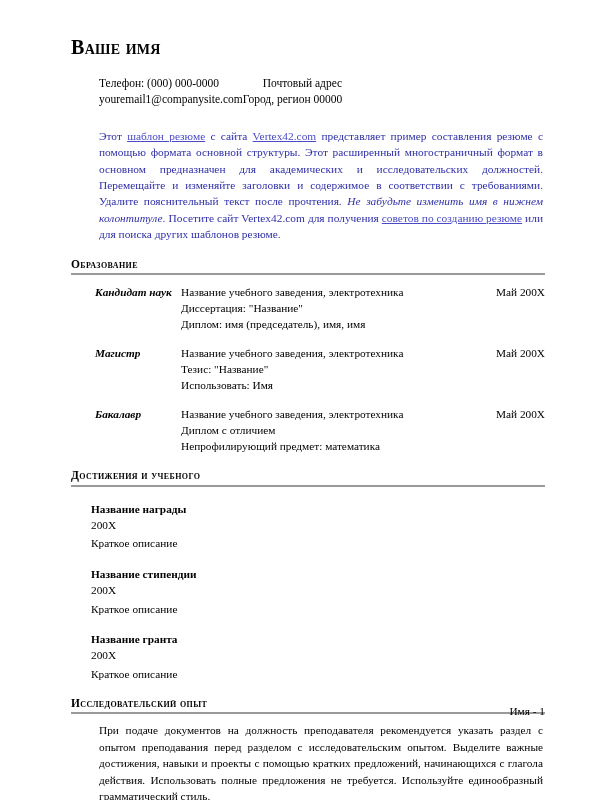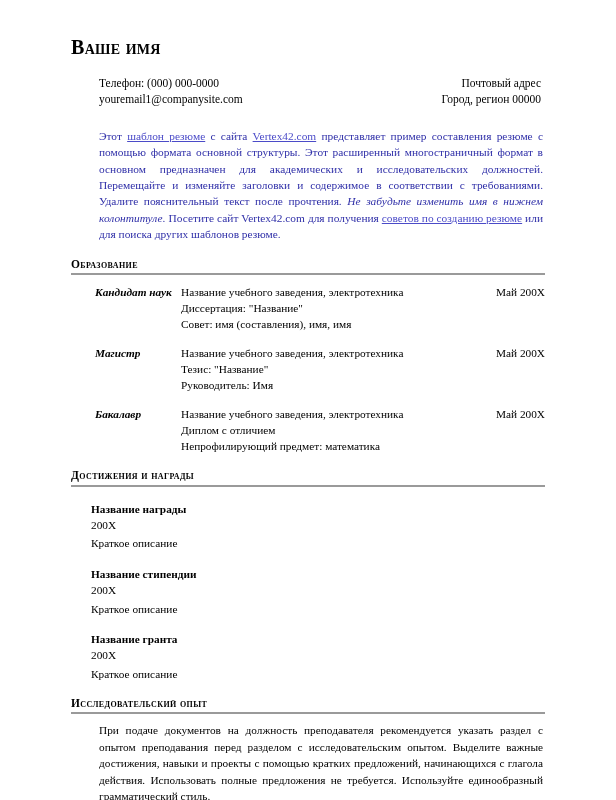--- a/index.html
+++ b/index.html
@@ -31,21 +31,20 @@
     font-size: 20px;
     font-weight: bold;
     font-variant: small-caps;
     letter-spacing: 0.3px;
     margin: 0 0 16px 0;
     line-height: 1.15;
   }
 
   .contact-row {
     display: flex;
-    justify-content: space-between;
     align-items: flex-start;
     font-size: 11.5px;
     line-height: 1.42;
     margin: 0 0 0 0;
     padding: 0 4px 0 28px;
   }
   .contact-col-left { text-align: left; }
   .contact-col-right { text-align: right; }
   .contact-line { white-space: nowrap; }
 
@@ -165,48 +164,48 @@
   <div class="section-head">Образование</div>
   <div class="section-rule"></div>
 
   <div class="edu-list">
 
     <div class="edu-entry">
       <div class="edu-degree">Кандидат наук</div>
       <div class="edu-details">
         <div>Название учебного заведения, электротехника</div>
         <div>Диссертация: "Название"</div>
-        <div>Совет: имя (составления), имя, имя</div>
+        <div>Диплом: имя (председатель), имя, имя</div>
       </div>
       <div class="edu-date">Май 200X</div>
     </div>
 
     <div class="edu-entry">
       <div class="edu-degree">Магистр</div>
       <div class="edu-details">
         <div>Название учебного заведения, электротехника</div>
         <div>Тезис: "Название"</div>
-        <div>Руководитель: Имя</div>
+        <div>Использовать: Имя</div>
       </div>
       <div class="edu-date">Май 200X</div>
     </div>
 
     <div class="edu-entry">
       <div class="edu-degree">Бакалавр</div>
       <div class="edu-details">
         <div>Название учебного заведения, электротехника</div>
         <div>Диплом с отличием</div>
         <div>Непрофилирующий предмет: математика</div>
       </div>
       <div class="edu-date">Май 200X</div>
     </div>
 
   </div>
 
-  <div class="section-head">Достижения и награды</div>
+  <div class="section-head">Достижения и учебного</div>
   <div class="section-rule"></div>
 
 
   <div class="award-list">
 
     <div class="award-entry">
       <div class="award-top">
         <span class="award-title">Название награды</span>
         <span class="award-year">200X</span>
       </div>
@@ -229,14 +228,15 @@
       <div class="award-desc">Краткое описание</div>
     </div>
 
   </div>
 
   <div class="section-head">Исследовательский опыт</div>
   <div class="section-rule"></div>
 
   <p class="blurb">При подаче документов на должность преподавателя рекомендуется указать раздел с опытом преподавания перед разделом с исследовательским опытом. Выделите важные достижения, навыки и проекты с помощью кратких предложений, начинающихся с глагола действия. Использовать полные предложения не требуется. Используйте единообразный грамматический стиль.</p>
 
+  <div class="footer">Имя - 1</div>
 
 </div>
 
 </body></html>

